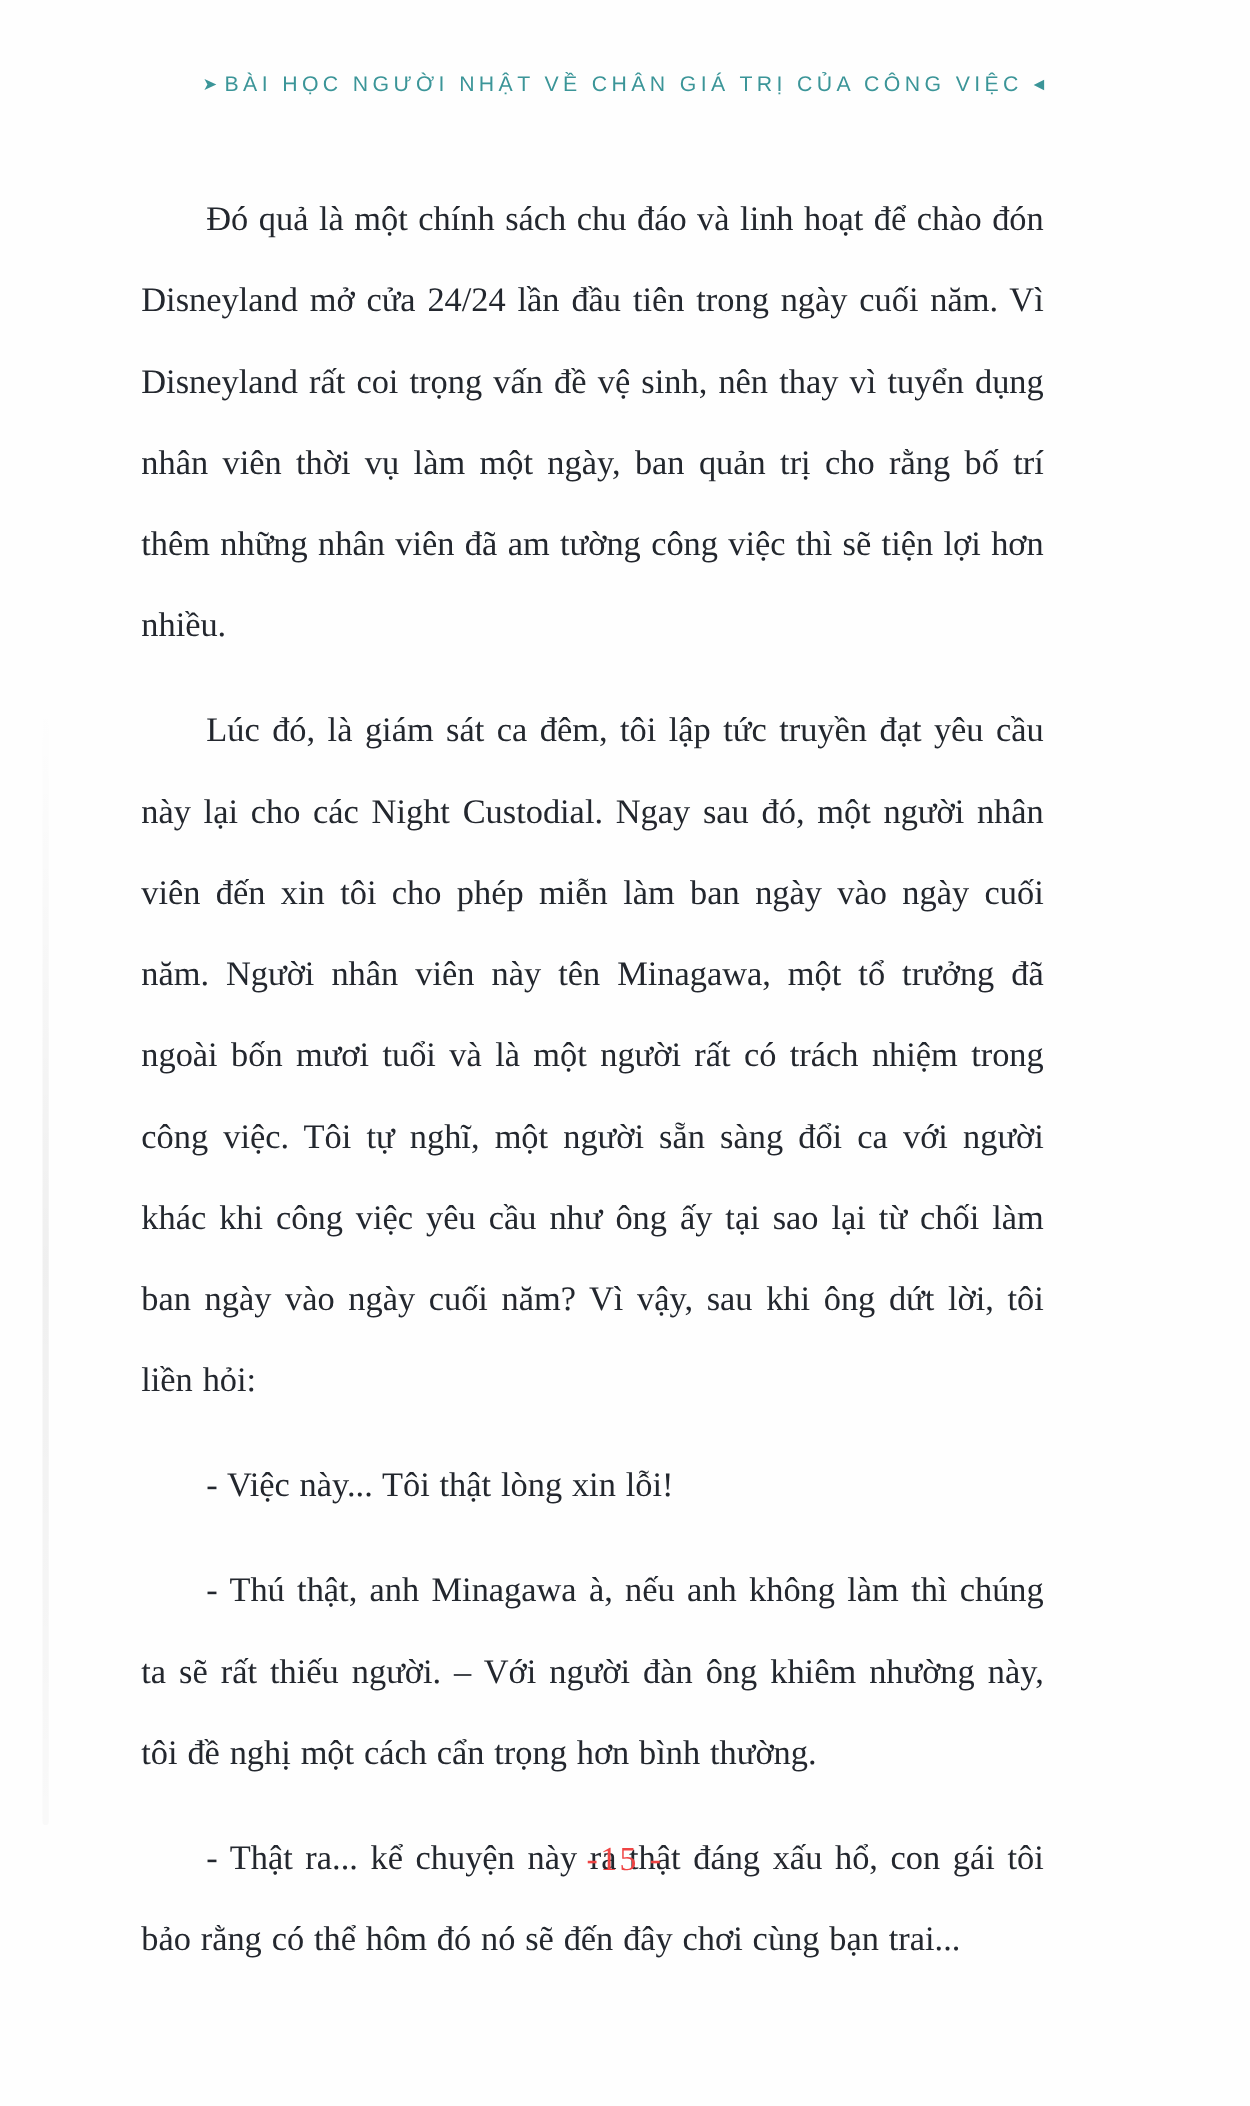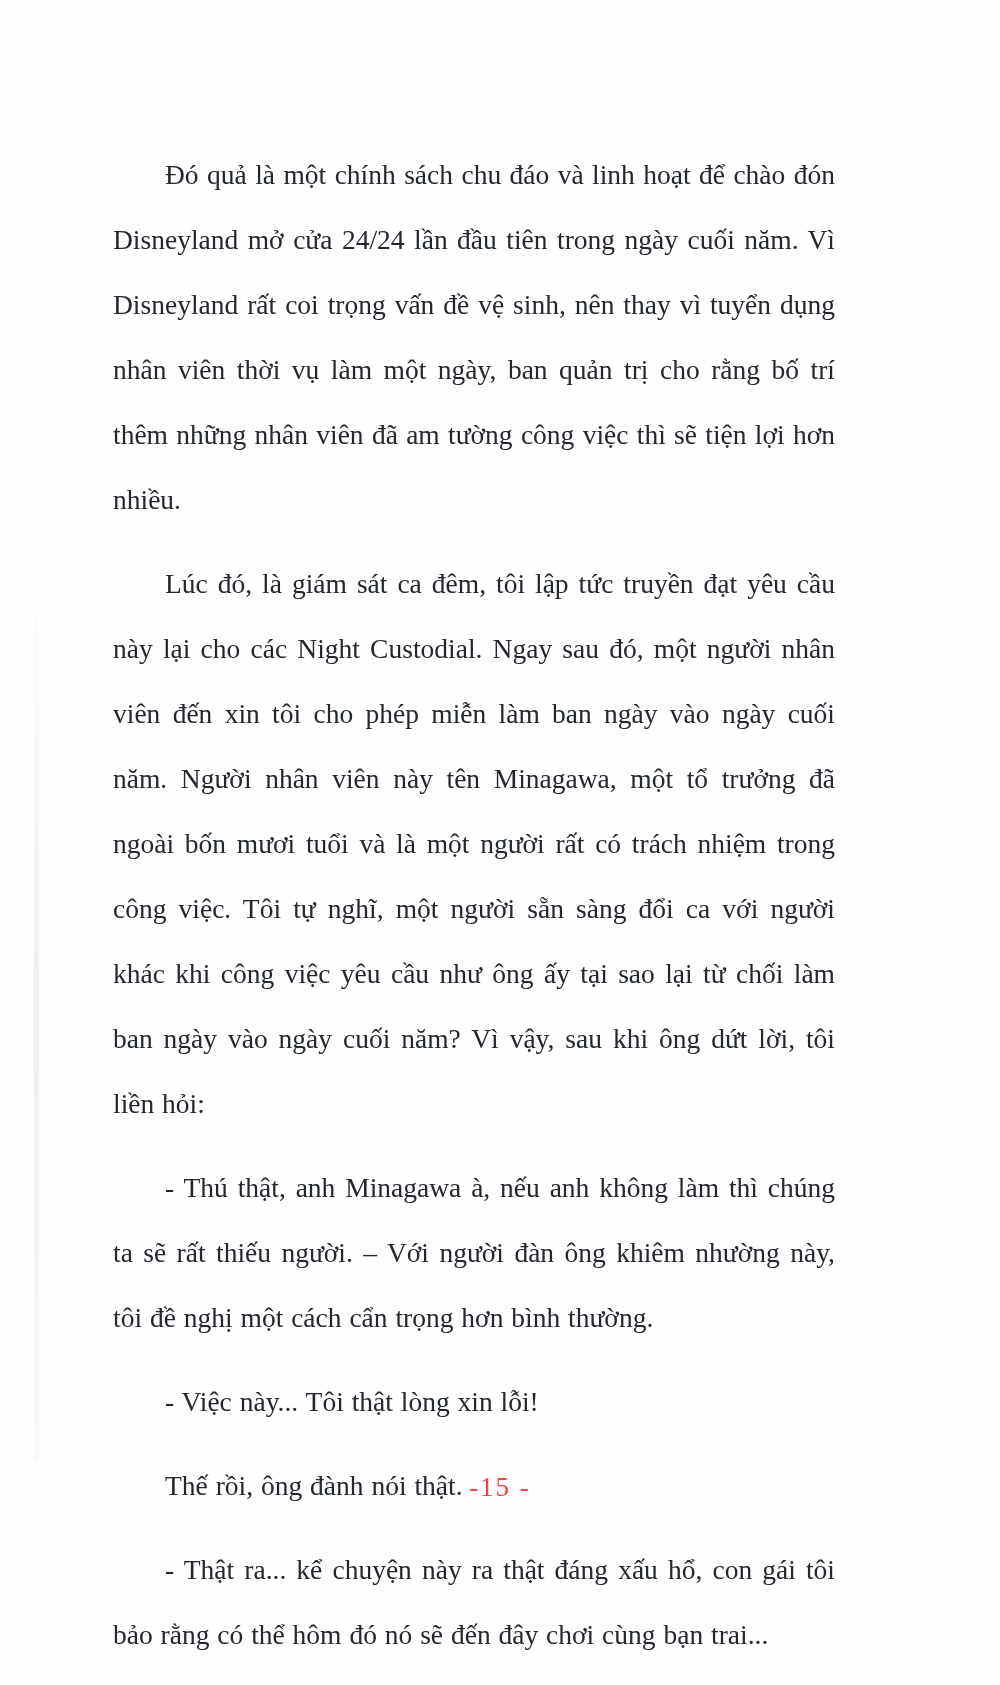--- a/index.html
+++ b/index.html
@@ -71,25 +71,27 @@
     font-family: "Liberation Serif", "DejaVu Serif", serif;
   }
 </style>
 </head>
 <body>
 
 <div class="page">
 
   <div class="scan-artifact"></div>
 
+  <div class="running-head">
+    <span class="arrow">➤</span><span>BÀI HỌC NGƯỜI NHẬT VỀ CHÂN GIÁ TRỊ CỦA CÔNG VIỆC</span><span class="arrow">◄</span>
+  </div>
 
   <div class="content">
       <p>Đó quả là một chính sách chu đáo và linh hoạt để chào đón Disneyland mở cửa 24/24 lần đầu tiên trong ngày cuối năm. Vì Disneyland rất coi trọng vấn đề vệ sinh, nên thay vì tuyển dụng nhân viên thời vụ làm một ngày, ban quản trị cho rằng bố trí thêm những nhân viên đã am tường công việc thì sẽ tiện lợi hơn nhiều.</p>
       <p>Lúc đó, là giám sát ca đêm, tôi lập tức truyền đạt yêu cầu này lại cho các Night Custodial. Ngay sau đó, một người nhân viên đến xin tôi cho phép miễn làm ban ngày vào ngày cuối năm. Người nhân viên này tên Minagawa, một tổ trưởng đã ngoài bốn mươi tuổi và là một người rất có trách nhiệm trong công việc. Tôi tự nghĩ, một người sẵn sàng đổi ca với người khác khi công việc yêu cầu như ông ấy tại sao lại từ chối làm ban ngày vào ngày cuối năm? Vì vậy, sau khi ông dứt lời, tôi liền hỏi:</p>
+      <p>- Việc này... Tôi thật lòng xin lỗi!</p>
       <p>- Thú thật, anh Minagawa à, nếu anh không làm thì chúng ta sẽ rất thiếu người. – Với người đàn ông khiêm nhường này, tôi đề nghị một cách cẩn trọng hơn bình thường.</p>
-      <p>- Việc này... Tôi thật lòng xin lỗi!</p>
-      <p>Thế rồi, ông đành nói thật.</p>
       <p>- Thật ra... kể chuyện này ra thật đáng xấu hổ, con gái tôi bảo rằng có thể hôm đó nó sẽ đến đây chơi cùng bạn trai...</p>
     </div>
 
   <div class="folio">-15 -</div>
 
 </div>
 
 </body></html>

